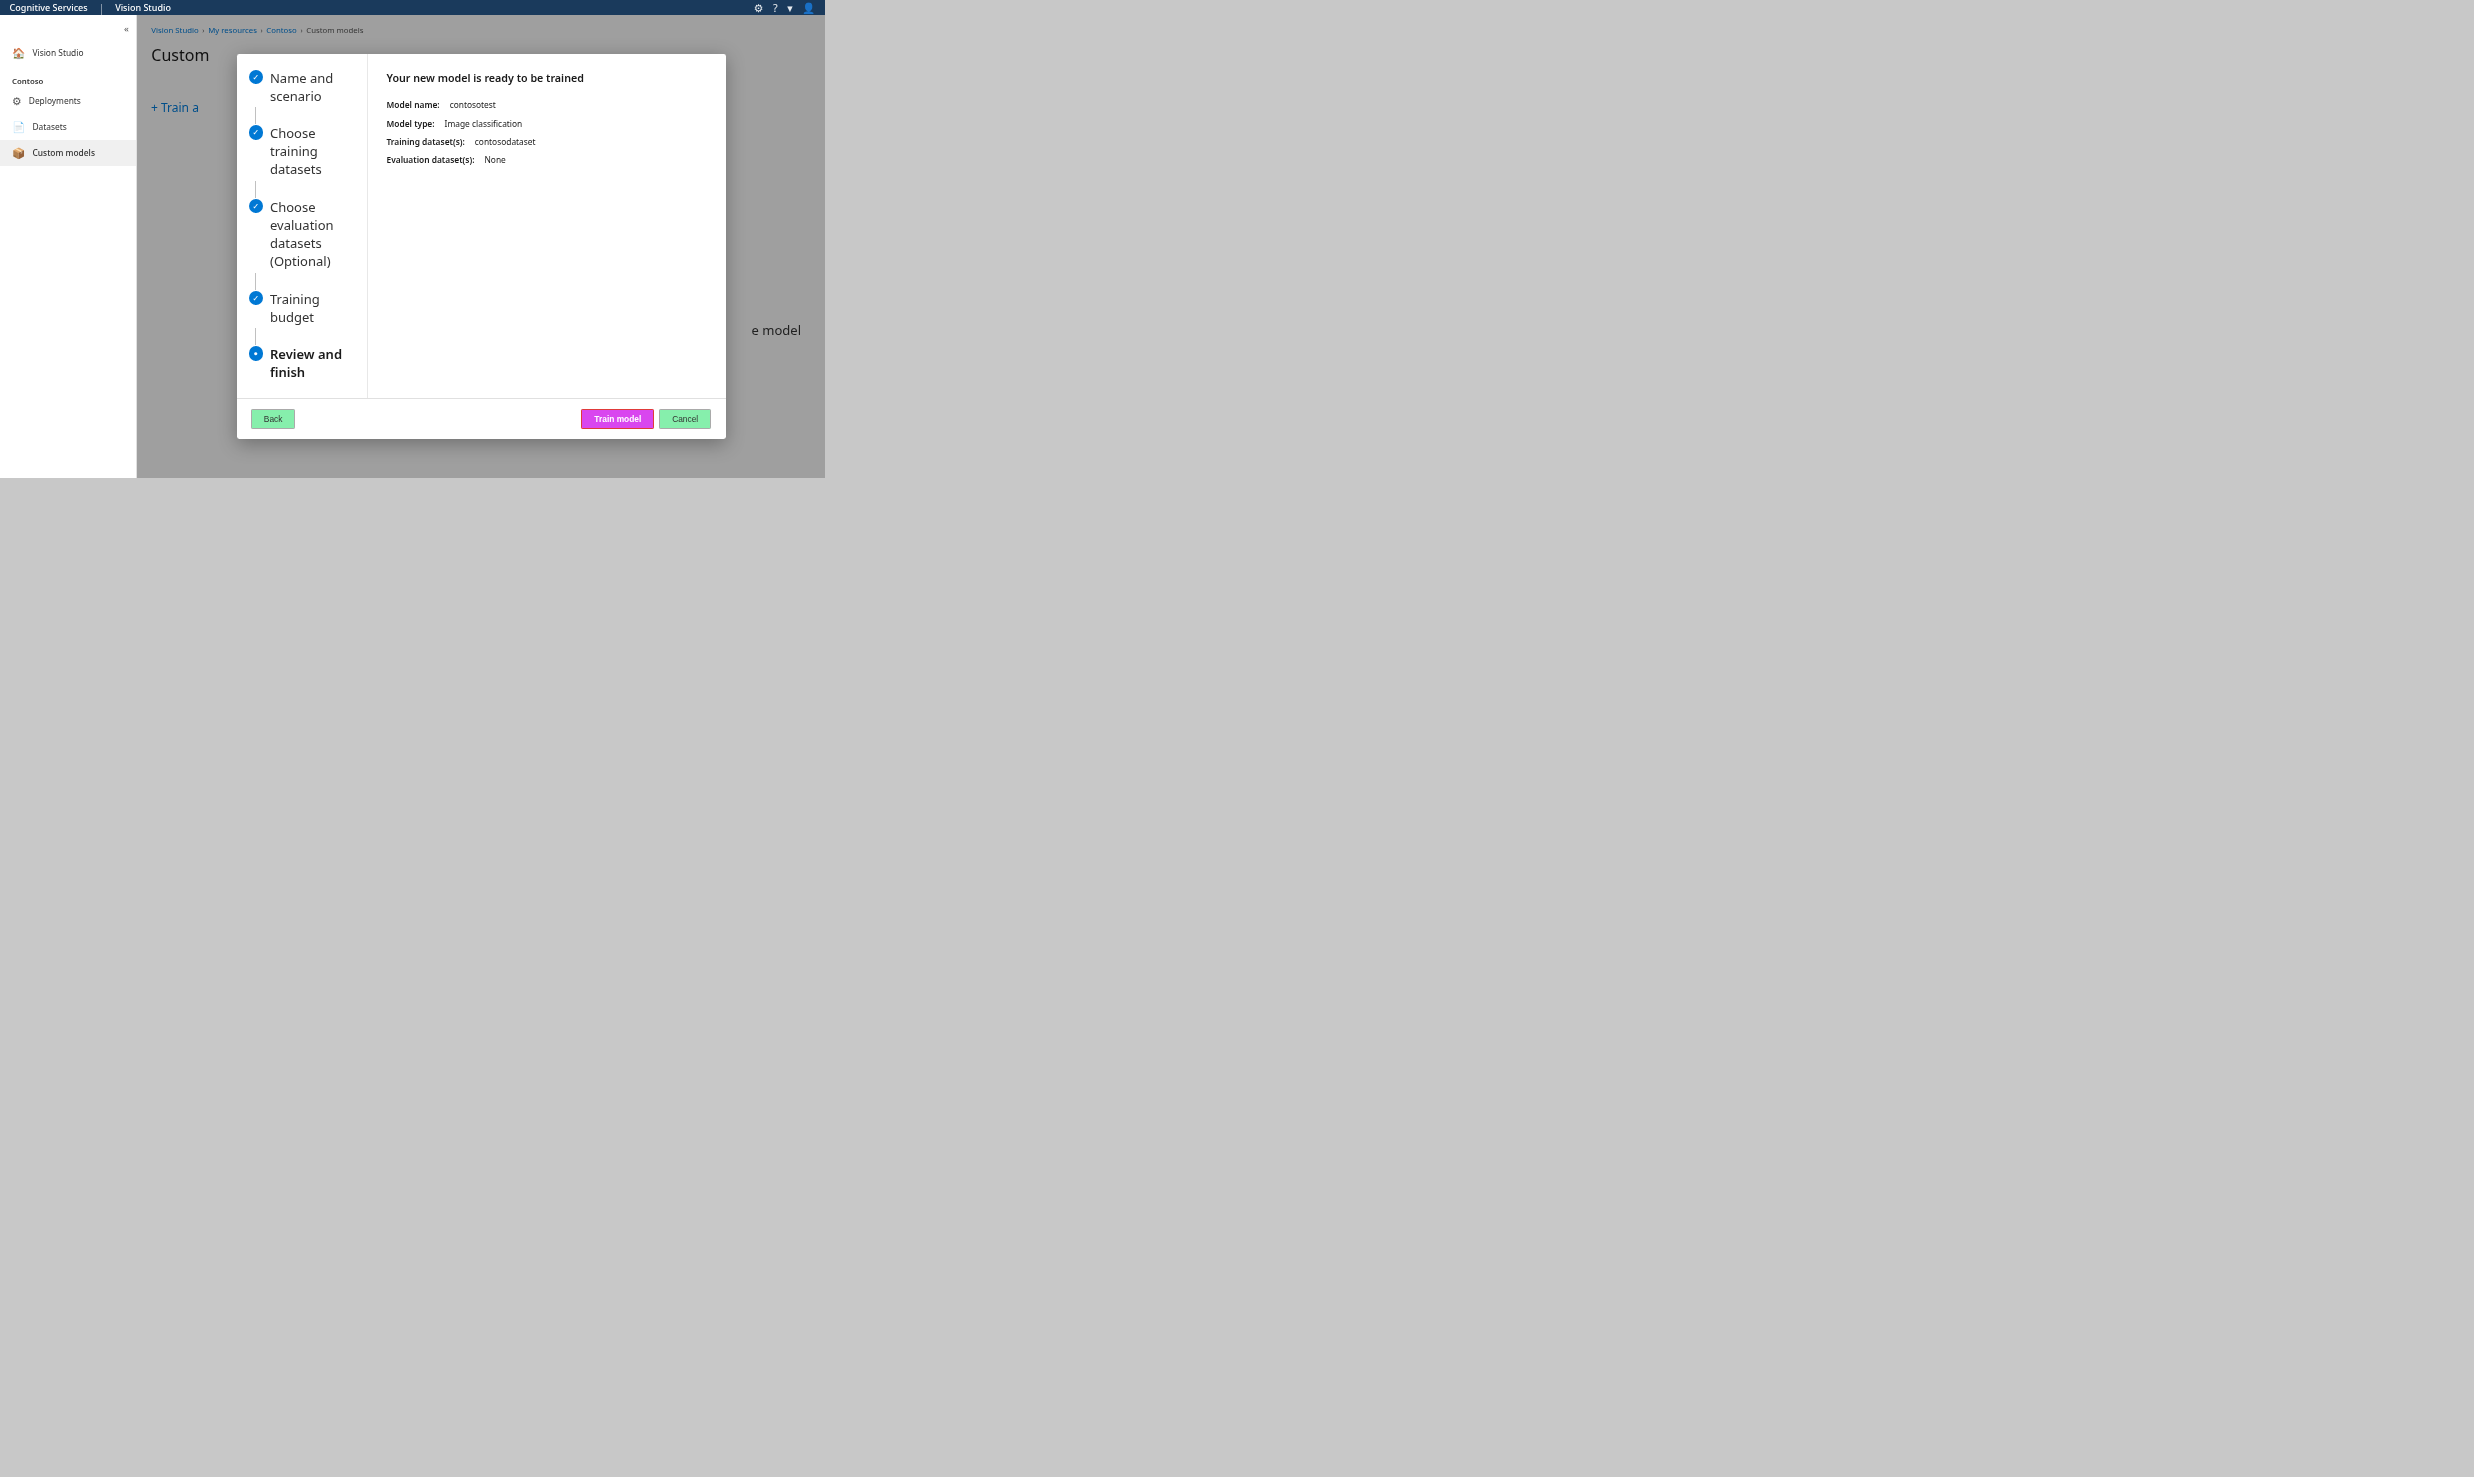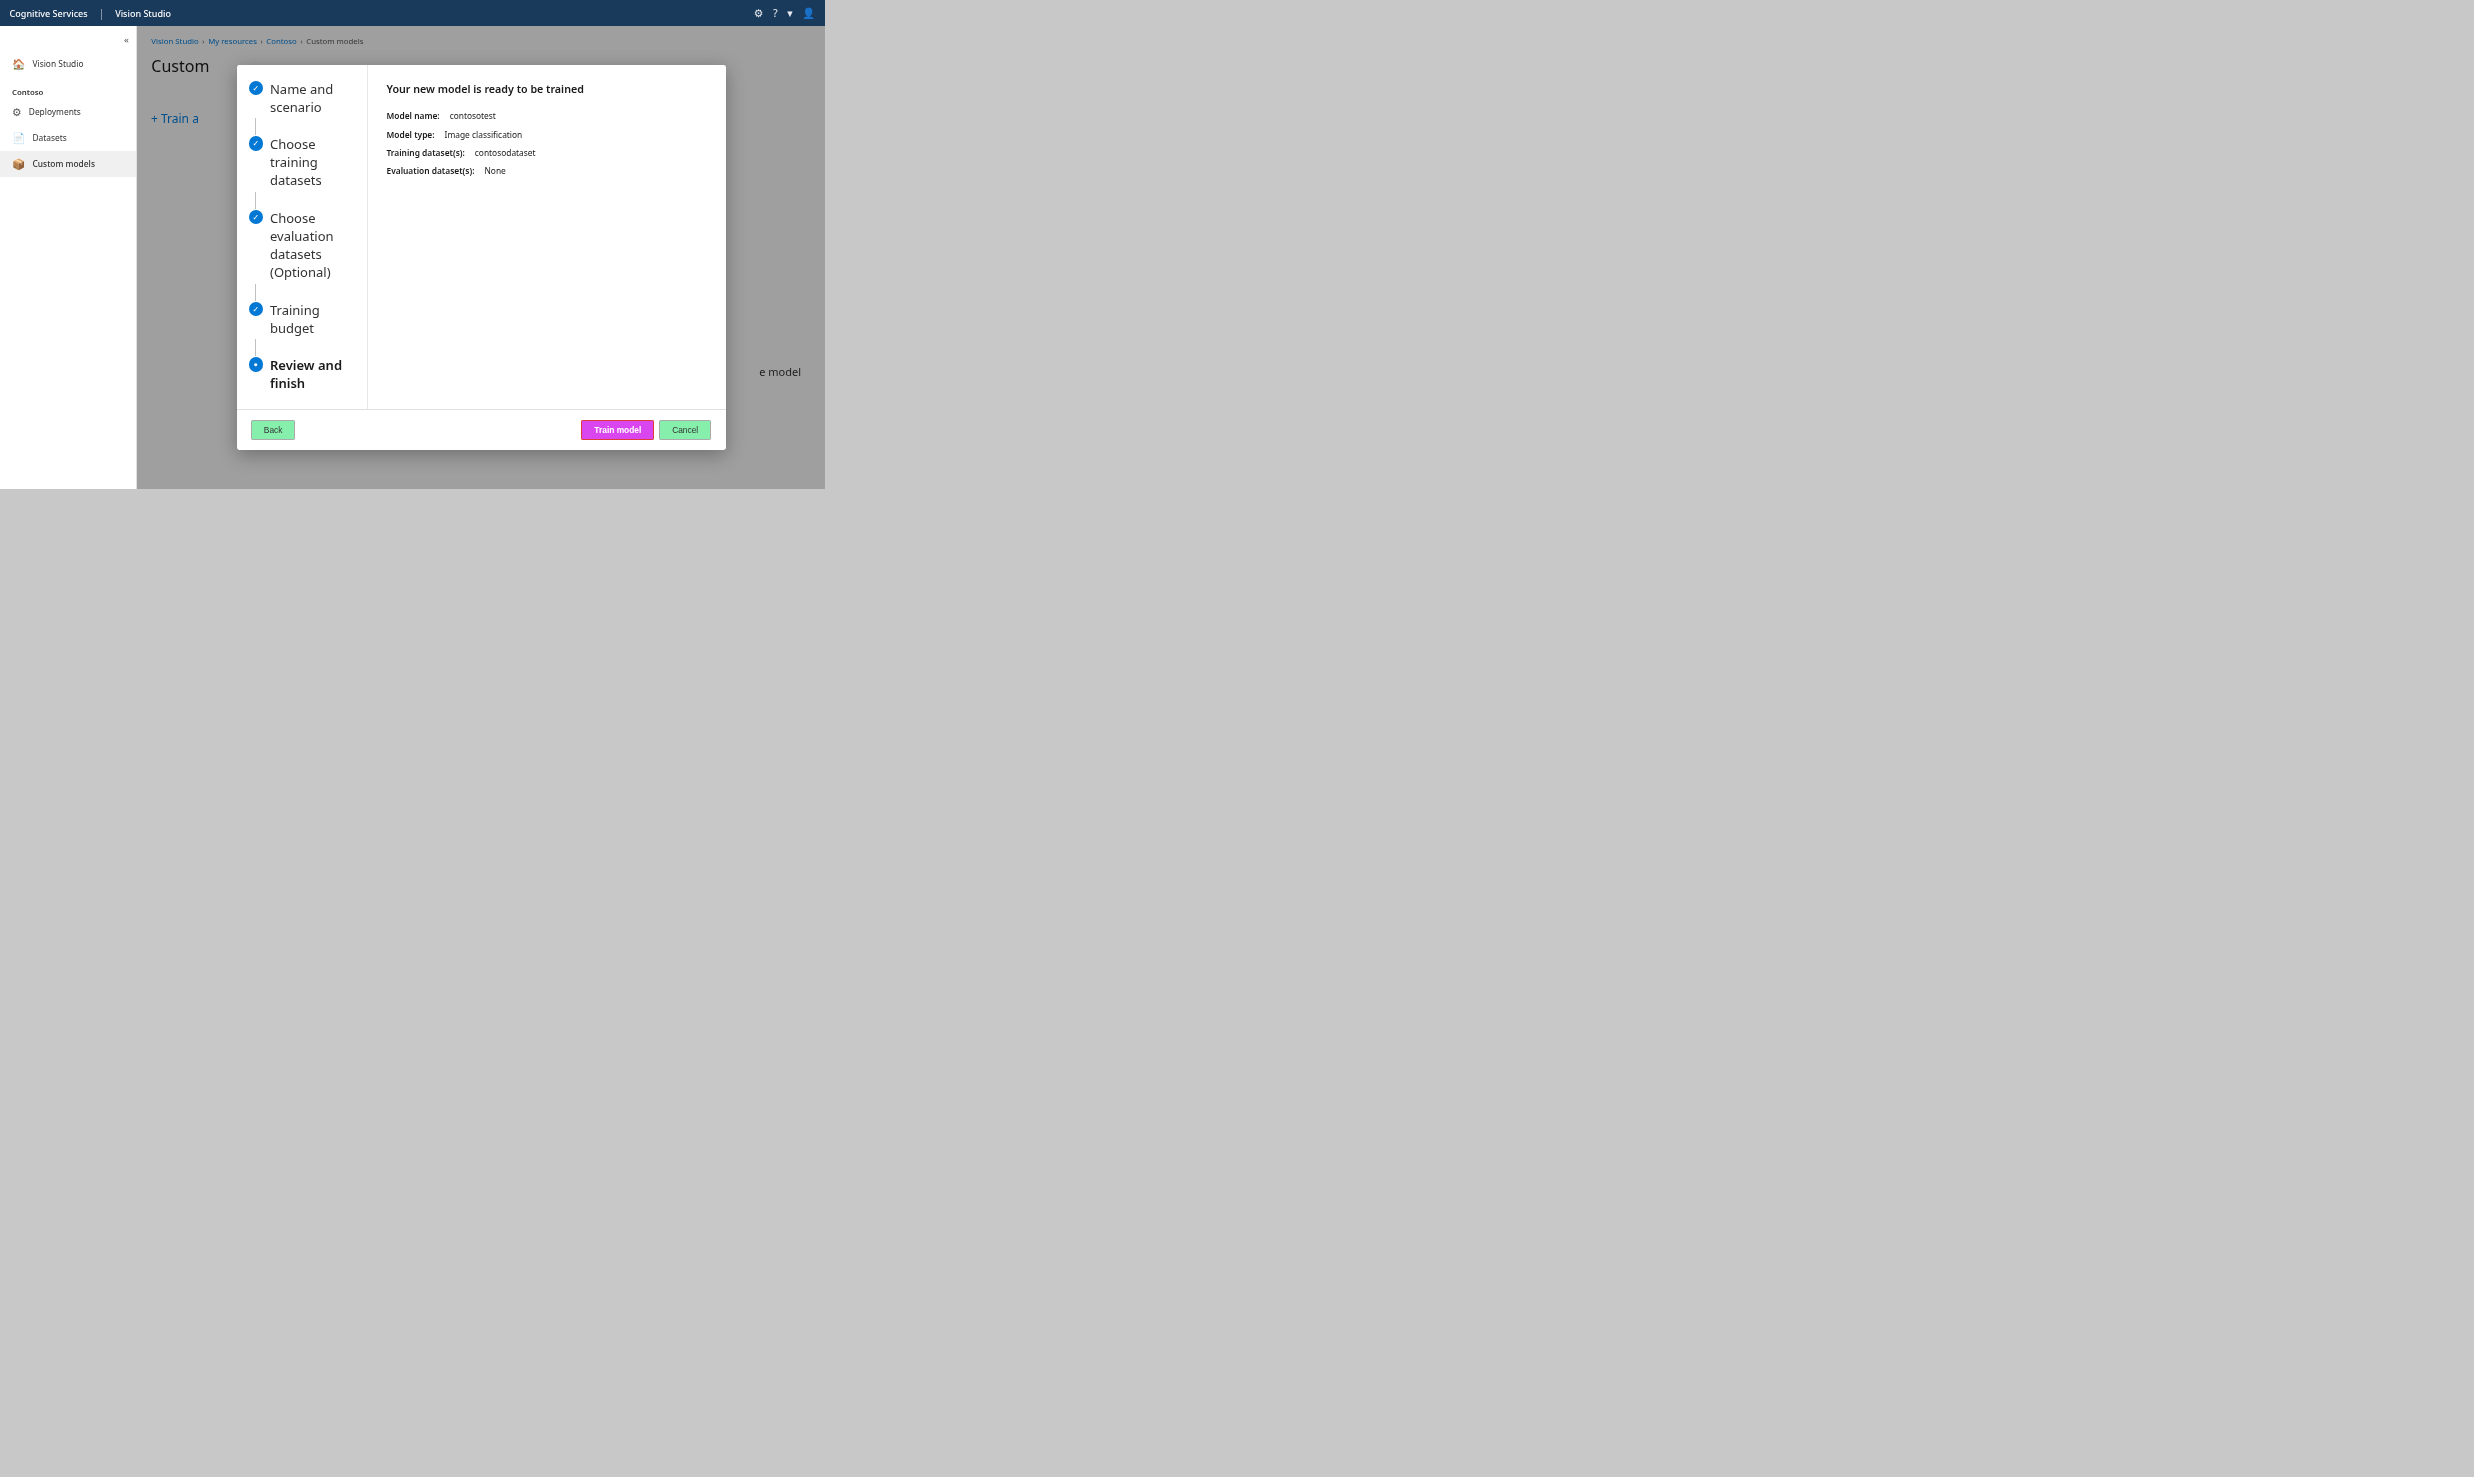--- a/index.html
+++ b/index.html
@@ -8,21 +8,21 @@
       background: #c8c8c8;
       width: 825px;
       height: 492px;
       overflow: hidden;
       position: relative;
     }
 
     
     .top-nav {
       background: #1a3a5c;
-      height: 26px;
+      height: 15px;
       display: flex;
       align-items: center;
       padding: 0 9.6px;
       position: relative;
       z-index: 10;
     }
     .top-nav-brand {
       display: flex;
       align-items: center;
       gap: 4.8px;
@@ -306,22 +306,22 @@
       gap: 3.6px;
       font-size: 12px;
       color: #0078d4;
       cursor: pointer;
     }
 
     
     .bg-right-text {
       position: absolute;
       right: 24px;
-      top: 338px;
-      font-size: 11px;
+      top: 306px;
+      font-size: 13px;
       color: #333;
     }
   </style>
 </head>
 <body>
 
 <div class="top-nav">
   <div class="top-nav-brand">
     <span>Cognitive Services</span>
     <span class="top-nav-separator">|</span>

